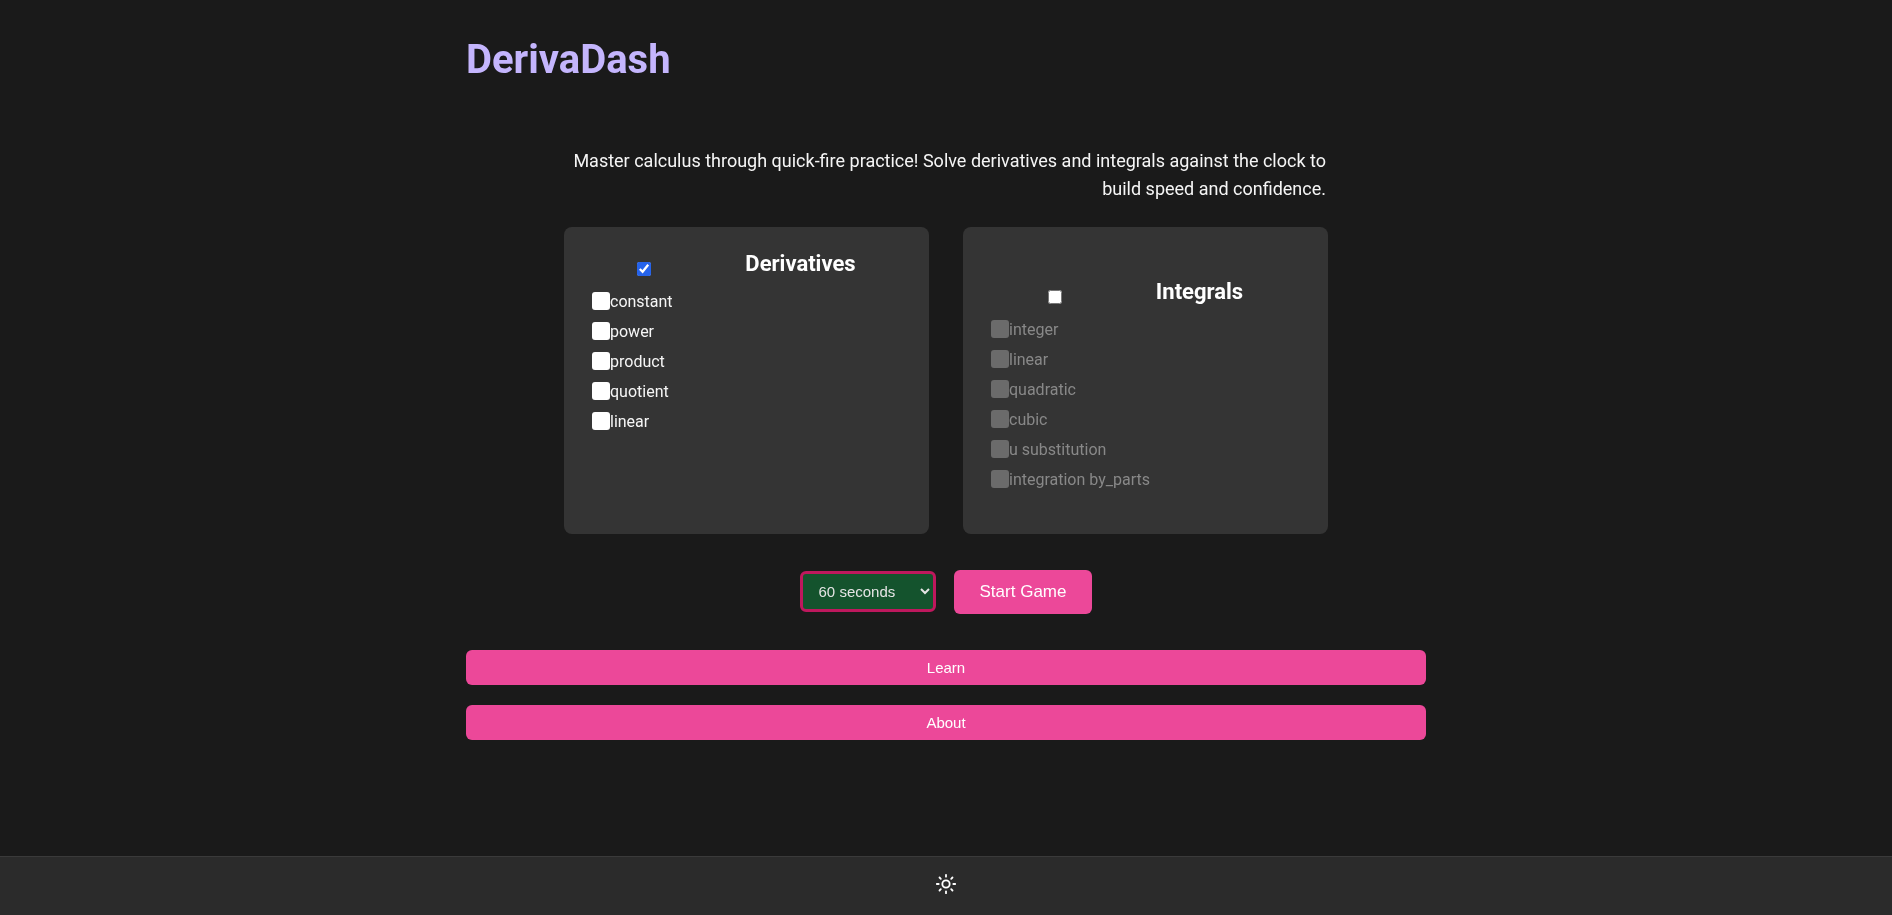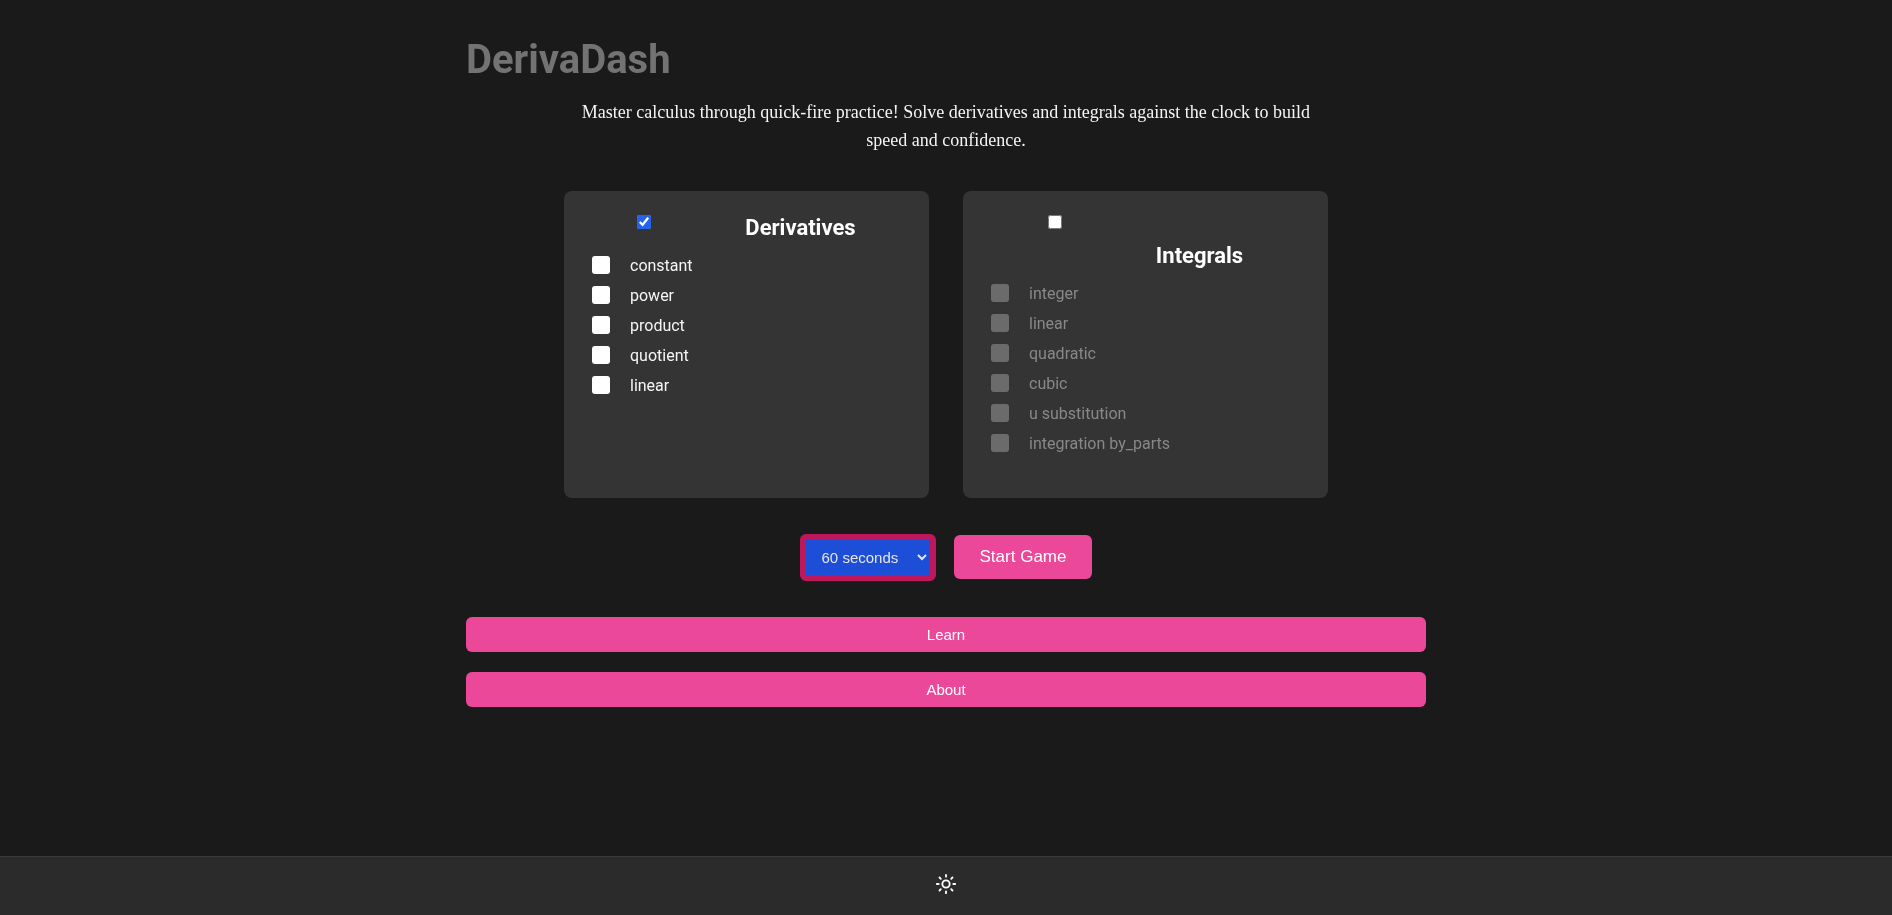--- a/index.html
+++ b/index.html
@@ -16,50 +16,49 @@
     flex-direction: column;
   }
   .main-content {
     flex: 1;
     width: 100%;
     max-width: 1000px;
     margin: 0 auto;
     padding: 36px 20px 40px;
   }
   .title {
-    color: #737373;
+    color: #c4b5fd;
     font-size: 40px;
     font-weight: 700;
-    margin-bottom: 16px;
+    margin-bottom: 64px;
   }
   .description {
-    text-align: center;
+    text-align: right;
     font-size: 18px;
     line-height: 1.55;
     max-width: 760px;
-    margin: 0 auto 36px;
+    margin: 0 auto 24px;
     color: #f5f5f5;
-    font-family: Liberation Serif, serif;
   }
   .cards {
     display: flex;
     gap: 34px;
     justify-content: center;
     margin-bottom: 36px;
   }
   .card {
     background: #343434;
     border-radius: 8px;
     padding: 24px 26px 34px;
     width: 365px;
     min-height: 290px;
   }
   .card-header {
     display: flex;
-    align-items: flex-start;
+    align-items: flex-end;
     justify-content: center;
     gap: 94px;
     margin-bottom: 16px;
   }
   .card-checkbox {
     width: 14px;
     height: 14px;
     accent-color: #2563eb;
   }
   .card-title {
@@ -67,21 +66,20 @@
     font-weight: 700;
     color: #fff;
   }
   .card.disabled .card-title {
     color: #fff;
     margin-top: 28px;
   }
   .option-row {
     display: flex;
     align-items: center;
-    gap: 20px;
     margin-bottom: 11px;
     padding-left: 2px;
   }
   .option-check {
     width: 18px;
     height: 18px;
     border-radius: 3px;
     background: #fff;
     flex-shrink: 0;
     cursor: pointer;
@@ -98,23 +96,23 @@
     color: #888;
   }
   .controls {
     display: flex;
     align-items: center;
     justify-content: center;
     gap: 18px;
     margin-bottom: 36px;
   }
   select.duration {
-    background: #1d4ed8;
+    background: #14532d;
     color: #e5e5e5;
-    border: 6px solid #be185d;
+    border: 3px solid #be185d;
     border-radius: 6px;
     padding: 8px 12px;
     font-size: 15px;
     width: 136px;
     cursor: pointer;
   }
   .btn {
     background: #ec4899;
     color: #fff;
     border: none;

